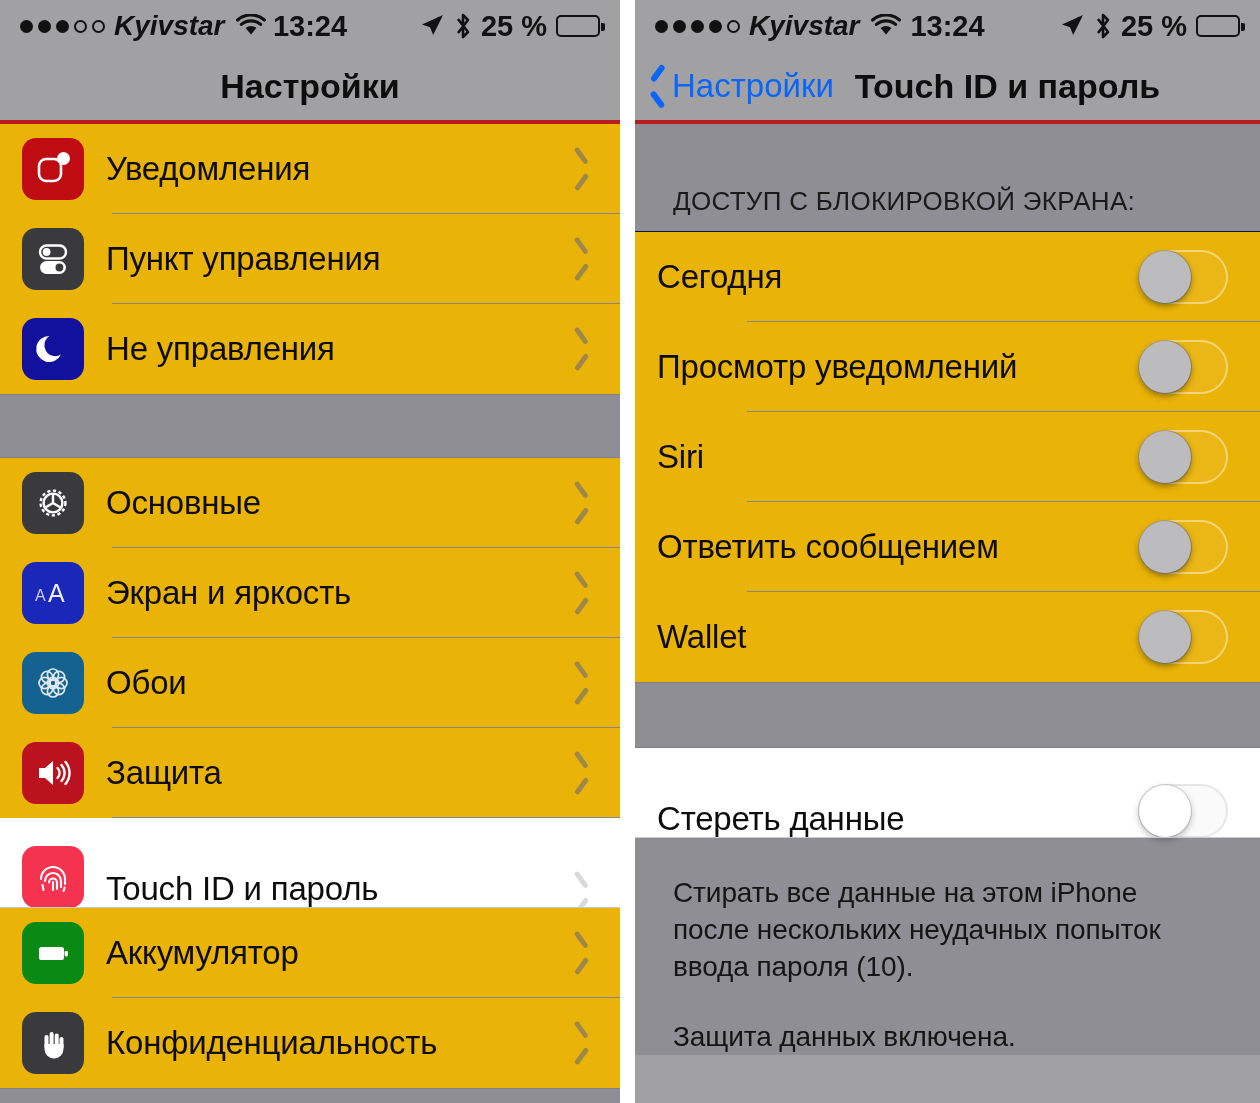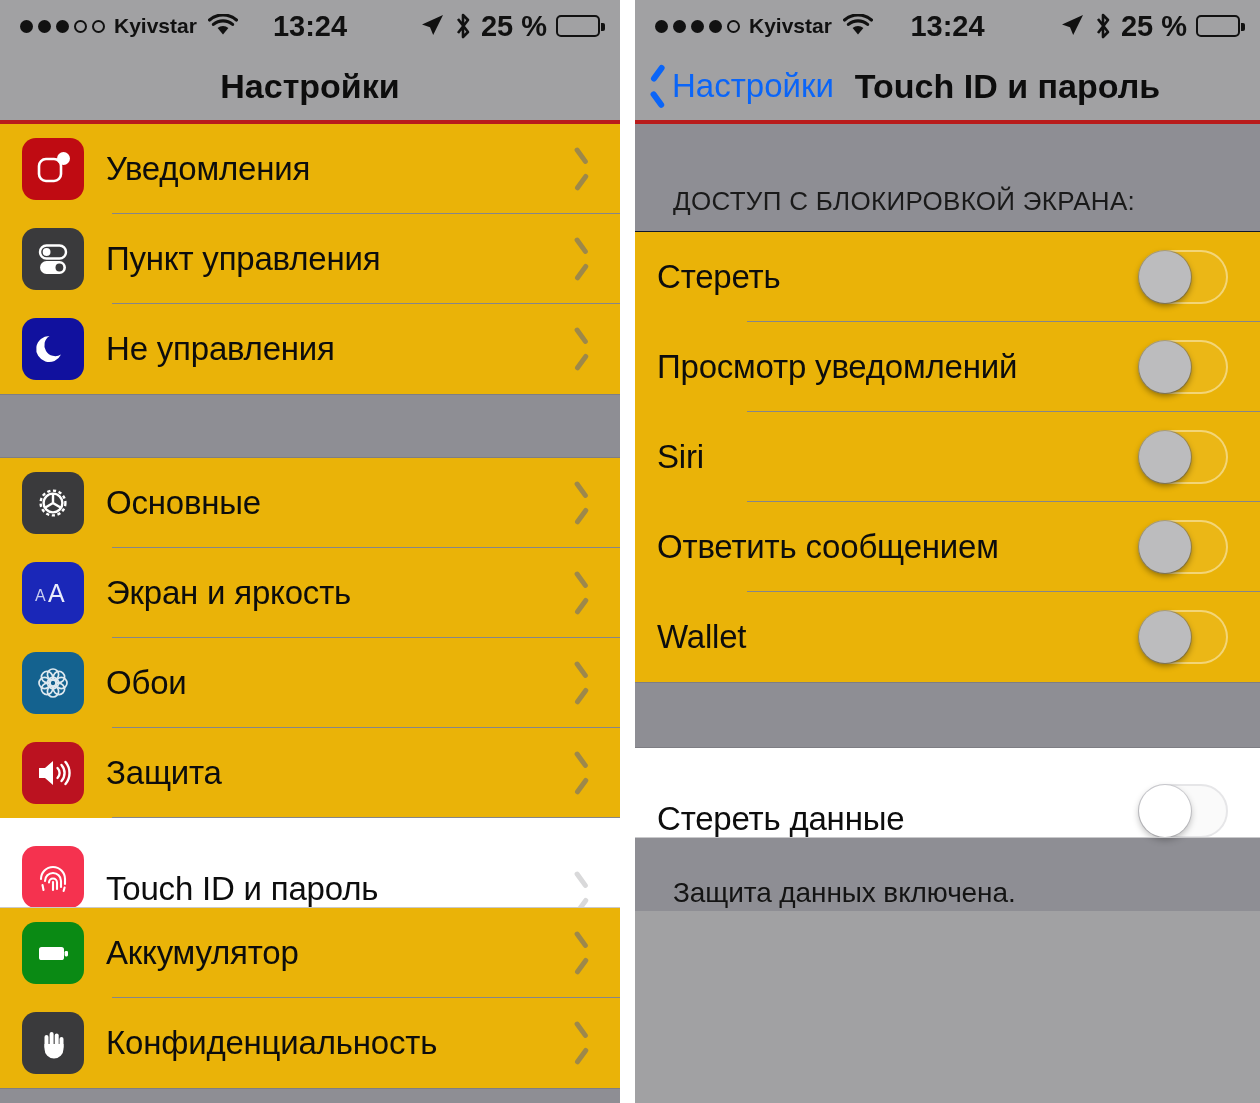--- a/index.html
+++ b/index.html
@@ -24,21 +24,21 @@
     box-sizing:border-box;
     color:#111;
     font-size:29px;font-weight:bold;
     letter-spacing:0px;
   }
   .sb-left{display:flex;align-items:center;gap:9px;}
   .dots{display:flex;align-items:center;gap:5px;}
   .dot{width:13px;height:13px;border-radius:50%;box-sizing:border-box;}
   .dot.full{background:#111;}
   .dot.empty{background:transparent;border:2px solid #111;}
-  .carrier{font-size:21px;font-weight:bold;}
+  .carrier{font-size:28px;font-weight:bold;font-style:italic;}
   .wifi{margin-left:2px;display:inline-block;}
   .sb-center{
     position:absolute;left:0;right:0;text-align:center;
     font-size:29px;font-weight:bold;pointer-events:none;
   }
   .sb-right{margin-left:auto;display:flex;align-items:center;gap:9px;position:relative;z-index:2;}
   .battpct{font-size:29px;font-weight:bold;}
   .battery{
     width:44px;height:22px;border:2.5px solid #111;border-radius:5px;
     position:relative;box-sizing:border-box;padding:2px;
@@ -413,21 +413,21 @@
       </div>
       <div class="navtitle-right">Touch ID и пароль</div>
     </div>
 
     <div class="sechdr-wrap">
       <div class="sechdr">ДОСТУП С БЛОКИРОВКОЙ ЭКРАНА:</div>
     </div>
 
     <div class="group">
       <div class="row">
-        <span class="rowlabel">Стереть</span>
+        <span class="rowlabel">Сегодня</span>
         <span class="toggle">
             <span class="knob"></span>
           </span>
         <span class="sep"></span>
       </div>
       <div class="row">
         <span class="rowlabel">Просмотр уведомлений</span>
         <span class="toggle">
             <span class="knob"></span>
           </span>
@@ -461,17 +461,18 @@
       <div class="row white">
         <span class="rowlabel">Стереть данные</span>
         <span class="toggle">
             <span class="knob"></span>
           </span>
         <span class="sep"></span>
       </div>
     </div>
 
     <div class="footer">
+      <p>Стирать все данные на этом iPhone после нескольких неудачных попыток ввода пароля (10).</p>
       <p>Защита данных включена.</p>
     </div>
   </div>
 
 </div>
 
 </body></html>

